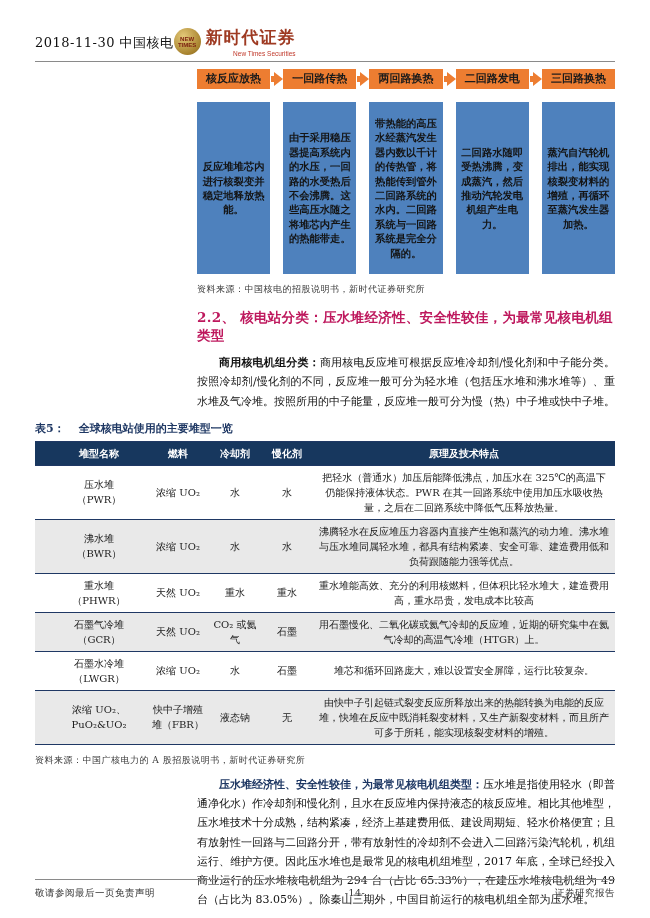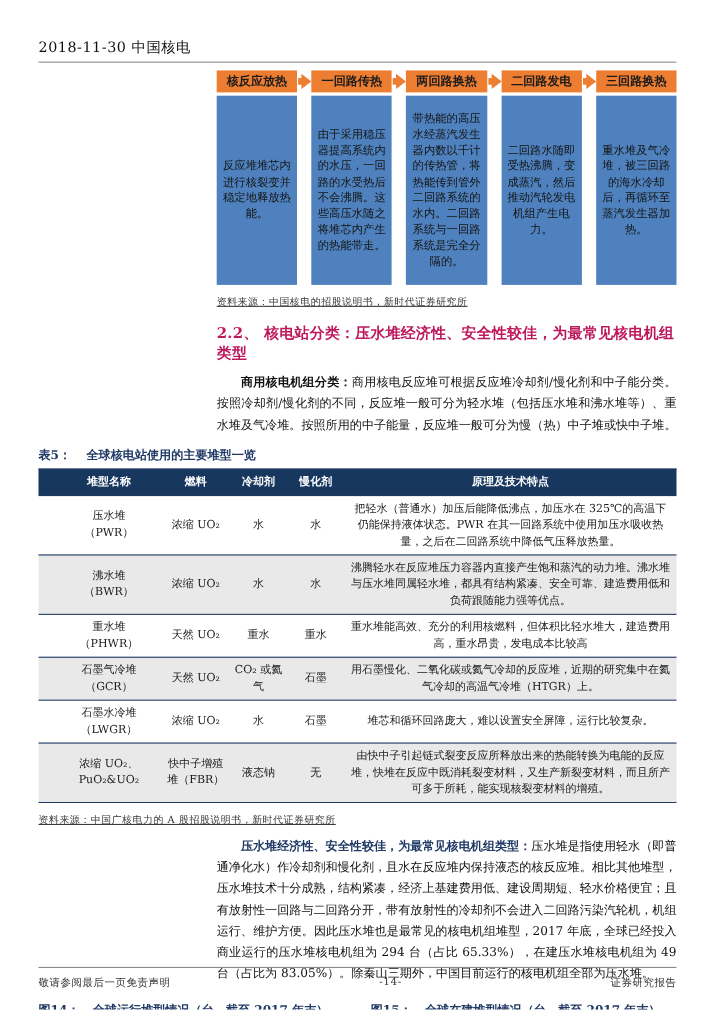--- a/index.html
+++ b/index.html
@@ -16,29 +16,29 @@
     color:#7a1d0e;font-weight:bold;font-size:6px;line-height:6px;font-family:"Liberation Sans",sans-serif;}
   .logo-text{display:flex;flex-direction:column;}
   .logo-cn{font-size:17px;font-weight:bold;color:#9e3a22;letter-spacing:1px;}
   .logo-en{font-size:6.5px;color:#c0392b;font-family:"Liberation Sans",sans-serif;text-align:right;margin-top:1px;}
   .rule{border-top:1.5px solid #8a8a8a;margin-top:4px;}
   
   .flow{margin-left:162px;margin-top:7px;display:flex;align-items:flex-start;}
   .step{width:74px;display:flex;flex-direction:column;}
   .step-title{background:#ed7d31;color:#1b1b1b;font-weight:bold;font-size:11px;
     height:20px;line-height:20px;text-align:center;white-space:nowrap;}
-  .step-body{margin-top:3px;background:#4e81bd;height:166px;padding:3px 3px;
-    font-size:10.3px;font-weight:normal;color:#141414;line-height:1.4;text-align:center;
+  .step-body{margin-top:13px;background:#4e81bd;height:166px;padding:3px 3px;
+    font-size:10.3px;font-weight:bold;color:#141414;line-height:1.4;text-align:center;
     display:flex;align-items:center;justify-content:center;}
   .arrow{width:13px;position:relative;height:20px;flex:none;}
   .arrow .a-tail{position:absolute;top:7px;left:1px;width:5px;height:6px;background:#ed7d31;}
   .arrow .a-head{position:absolute;top:3px;left:4px;width:0;height:0;
     border-left:9px solid #ed7d31;border-top:7px solid transparent;border-bottom:7px solid transparent;}
   
-  .source{font-size:9px;color:#3a3a3a;margin-top:9px;letter-spacing:.5px;text-decoration:underline;}
+  .source{font-size:9px;color:#3a3a3a;margin-top:9px;letter-spacing:.5px;}
   .indent-blk{margin-left:162px;}
   h2.sec{font-size:13.5px;color:#be185d;font-weight:bold;margin:13px 0 0 162px;letter-spacing:.3px;}
   .para{margin:8px 0 0 162px;font-size:11px;line-height:1.75;text-align:justify;text-indent:2em;color:#111;}
   .para .lead{font-weight:bold;}
   .para .lead.navy{color:#1f3864;}
   
   .tbl-title{margin-top:10px;font-size:11px;font-weight:bold;color:#1f3864;}
   .tbl-title .lbl{margin-right:14px;}
   .tbl{margin-top:5px;border-bottom:1.2px solid #1f3864;font-size:10px;}
   .trow{display:grid;grid-template-columns:96px 62px 52px 52px 1fr;padding-left:16px;}
@@ -62,20 +62,30 @@
 <body>
 
 <div class="page">
   <div class="content">
 
     <div class="hdr">
       <div class="hdr-left">
         <span>2018-11-30</span>
         <span>中国核电</span>
       </div>
+      <div class="logo">
+        <div class="logo-badge">
+          <span>NEW</span>
+          <span>TIMES</span>
+        </div>
+        <div class="logo-text">
+          <span class="logo-cn">新时代证券</span>
+          <span class="logo-en">New Times Securities</span>
+        </div>
+      </div>
     </div>
     <div class="rule"></div>
 
     <div class="flow">
       <div class="step">
         <div class="step-title">核反应放热</div>
         <div class="step-body">反应堆堆芯内进行核裂变并稳定地释放热能。</div>
       </div>
       <div class="arrow">
           <span class="a-tail"></span>
@@ -100,21 +110,21 @@
       <div class="step">
         <div class="step-title">二回路发电</div>
         <div class="step-body">二回路水随即受热沸腾，变成蒸汽，然后推动汽轮发电机组产生电力。</div>
       </div>
       <div class="arrow">
           <span class="a-tail"></span>
           <span class="a-head"></span>
         </div>
       <div class="step">
         <div class="step-title">三回路换热</div>
-        <div class="step-body">重水堆及气冷堆，被三回路的海水冷却后，再循环至蒸汽发生器加热。</div>
+        <div class="step-body">蒸汽自汽轮机排出，能实现核裂变材料的增殖，再循环至蒸汽发生器加热。</div>
       </div>
     </div>
     <div class="source indent-blk">资料来源：中国核电的招股说明书，新时代证券研究所</div>
 
     <h2 class="sec">2.2、 核电站分类：压水堆经济性、安全性较佳，为最常见核电机组类型</h2>
 
     <p class="para"><span class="lead">商用核电机组分类：</span><span>商用核电反应堆可根据反应堆冷却剂/慢化剂和中子能分类。按照冷却剂/慢化剂的不同，反应堆一般可分为轻水堆（包括压水堆和沸水堆等）、重水堆及气冷堆。按照所用的中子能量，反应堆一般可分为慢（热）中子堆或快中子堆。</span></p>
 
     <div class="tbl-title">
       <span class="lbl">表5：</span><span>全球核电站使用的主要堆型一览</span>

